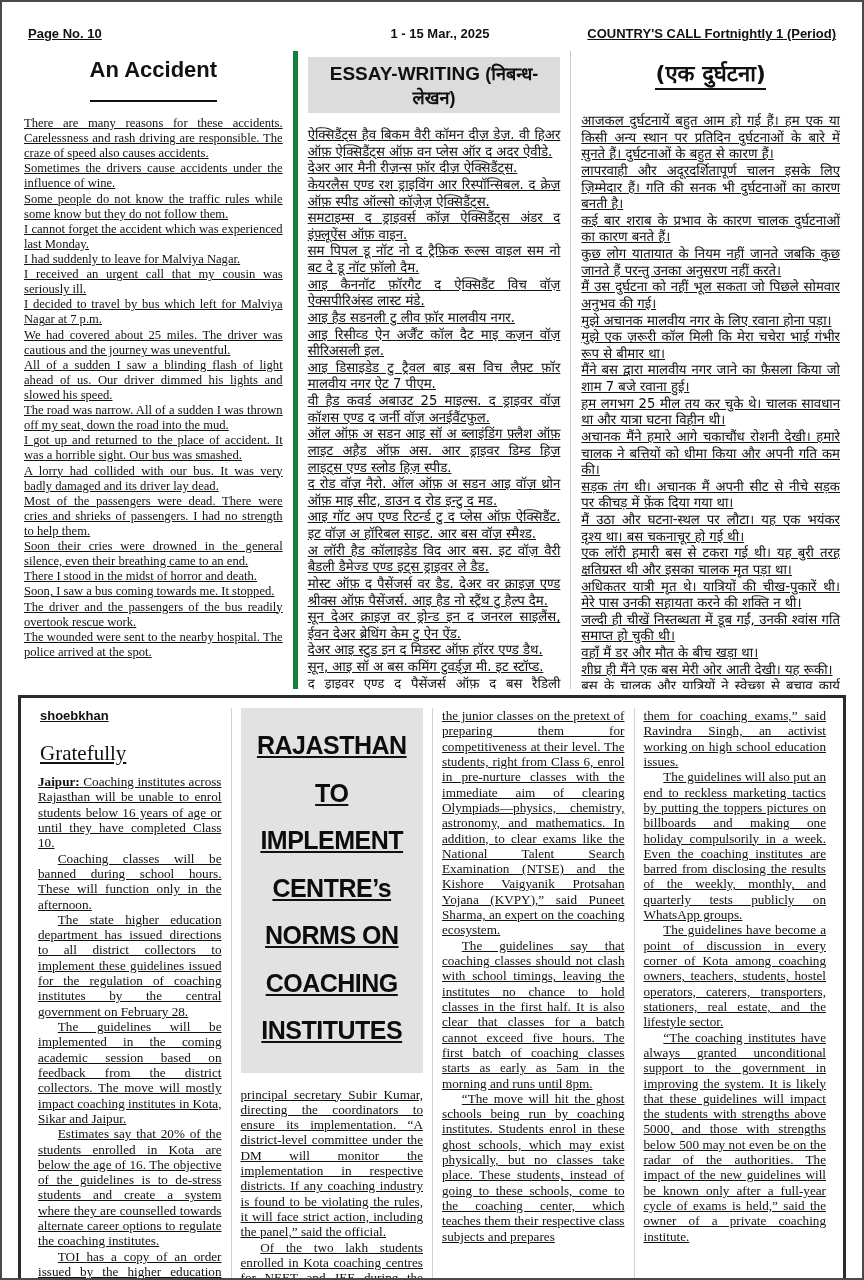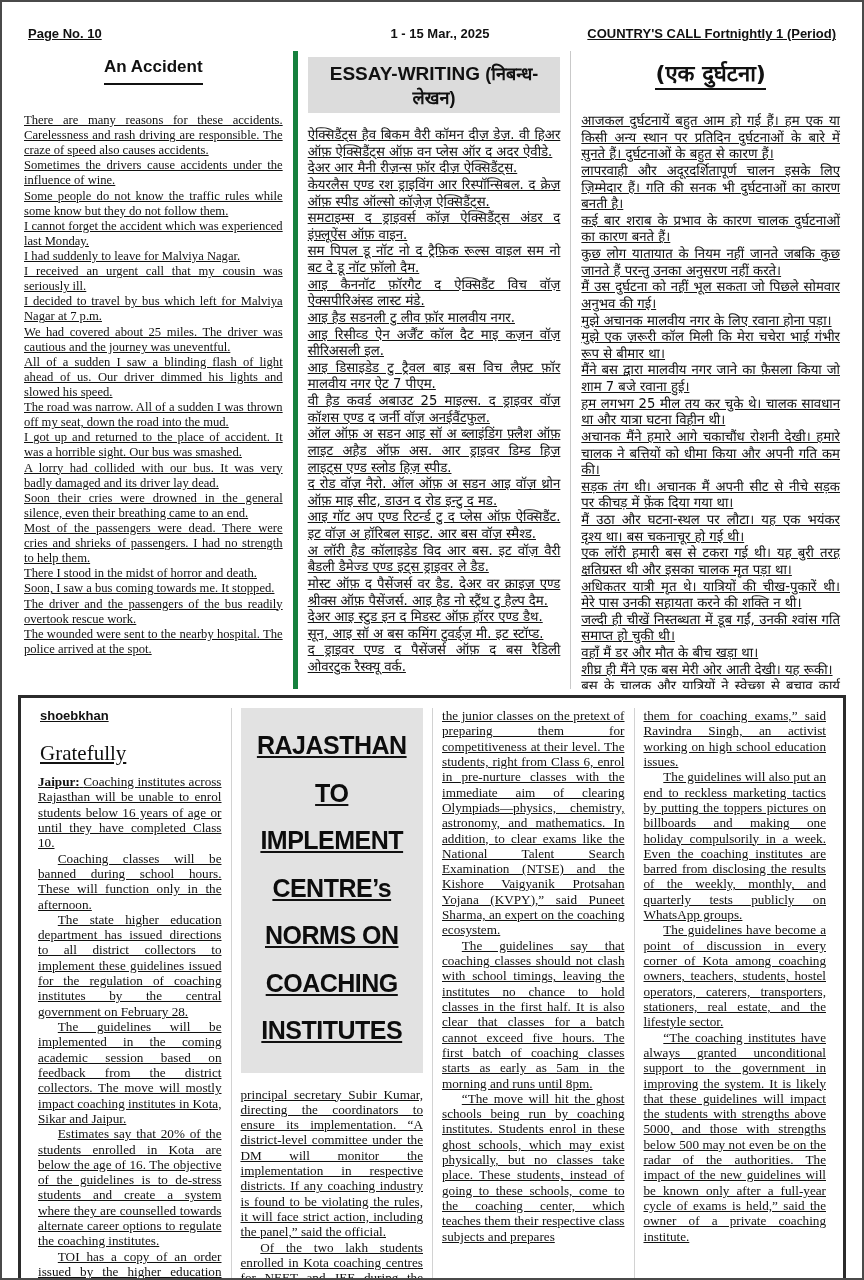--- a/index.html
+++ b/index.html
@@ -19,22 +19,22 @@
   .masthead { position:relative; }
   
   .essay-grid {
     display:grid; grid-template-columns:1fr 1fr 1fr; column-gap:0;
     padding:10px 12px 0 12px; height:648px; overflow:hidden;
   }
   .essay-col { padding:0 10px; overflow:hidden; }
   .essay-col.mid { border-left:5px solid #15803d; border-right:1px solid #c9c9c9; }
   .col-title { text-align:center; margin:6px 0 14px 0; min-height:42px; }
   .title-en {
-    font-family:"Liberation Sans", sans-serif; font-weight:bold; font-size:17px;
-    border-bottom:2.5px solid #111; padding-bottom:6px; display:inline-block;
+    font-family:"Liberation Sans", sans-serif; font-weight:bold; font-size:22px;
+    border-bottom:2.5px solid #111; padding-bottom:17px; display:inline-block;
   }
   .title-essaywriting {
     display:inline-block; background:#dcdcdc; padding:4px 10px;
     font-family:"Liberation Sans", sans-serif; font-weight:bold; font-size:19px;
   }
   .title-essaywriting .hindi-part { font-size:18px; }
   .title-hi {
     font-weight:bold; font-size:22px; display:inline-block;
     border-bottom:2px solid #111; padding-bottom:1px;
     font-family:"DejaVu Sans", sans-serif;
@@ -96,22 +96,22 @@
           <p>Some people do not know the traffic rules while some know but they do not follow them.</p>
           <p>I cannot forget the accident which was experienced last Monday.</p>
           <p>I had suddenly to leave for Malviya Nagar.</p>
           <p>I received an urgent call that my cousin was seriously ill.</p>
           <p>I decided to travel by bus which left for Malviya Nagar at 7 p.m.</p>
           <p>We had covered about 25 miles. The driver was cautious and the journey was uneventful.</p>
           <p>All of a sudden I saw a blinding flash of light ahead of us. Our driver dimmed his lights and slowed his speed.</p>
           <p>The road was narrow. All of a sudden I was thrown off my seat, down the road into the mud.</p>
           <p>I got up and returned to the place of accident. It was a horrible sight. Our bus was smashed.</p>
           <p>A lorry had collided with our bus. It was very badly damaged and its driver lay dead.</p>
+          <p>Most of the passengers were dead. There were cries and shrieks of passengers. I had no strength to help them.</p>
           <p>Soon their cries were drowned in the general silence, even their breathing came to an end.</p>
-          <p>Most of the passengers were dead. There were cries and shrieks of passengers. I had no strength to help them.</p>
           <p>There I stood in the midst of horror and death.</p>
           <p>Soon, I saw a bus coming towards me. It stopped.</p>
           <p>The driver and the passengers of the bus readily overtook rescue work.</p>
           <p>The wounded were sent to the nearby hospital. The police arrived at the spot.</p>
         </div>
     </div>
 
     <div class="essay-col mid col-translit">
       <div class="col-title">
         <span class="title-essaywriting">
@@ -128,20 +128,21 @@
           <p>आइ कैननॉट फ़ॉरगैट द ऐक्सिडैंट विच वॉज़ ऐक्सपीरिअंस्ड लास्ट मंडे.</p>
           <p>आइ हैड सडनली टु लीव फ़ॉर मालवीय नगर.</p>
           <p>आइ रिसीव्ड ऐन अर्जैंट कॉल दैट माइ कज़न वॉज़ सीरिअसली इल.</p>
           <p>आइ डिसाइडेड टु ट्रैवल बाइ बस विच लैफ़्ट फ़ॉर मालवीय नगर ऐट 7 पीएम.</p>
           <p>वी हैड कवर्ड अबाउट 25 माइल्स. द ड्राइवर वॉज़ कॉशस एण्ड द जर्नी वॉज़ अनईवैंटफुल.</p>
           <p>ऑल ऑफ़ अ सडन आइ सॉ अ ब्लाइंडिंग फ़्लैश ऑफ़ लाइट अहैड ऑफ़ अस. आर ड्राइवर डिम्ड हिज़ लाइट्स एण्ड स्लोड हिज़ स्पीड.</p>
           <p>द रोड वॉज़ नैरो. ऑल ऑफ़ अ सडन आइ वॉज़ थ्रोन ऑफ़ माइ सीट, डाउन द रोड इन्टु द मड.</p>
           <p>आइ गॉट अप एण्ड रिटर्न्ड टु द प्लेस ऑफ़ ऐक्सिडैंट. इट वॉज़ अ हॉरिबल साइट. आर बस वॉज़ स्मैश्ड.</p>
           <p>अ लॉरी हैड कॉलाइडेड विद आर बस. इट वॉज़ वैरी बैडली डैमेज्ड एण्ड इट्स ड्राइवर ले डैड.</p>
           <p>मोस्ट ऑफ़ द पैसेंजर्स वर डैड. देअर वर क्राइज़ एण्ड श्रीक्स ऑफ़ पैसेंजर्स. आइ हैड नो स्ट्रैंथ टु हैल्प दैम.</p>
+          <p>सून देअर क्राइज़ वर ड्रोन्ड इन द जनरल साइलैंस, ईवन देअर ब्रेथिंग केम टु ऐन ऐंड.</p>
           <p>देअर आइ स्टुड इन द मिडस्ट ऑफ़ हॉरर एण्ड डैथ.</p>
           <p>सून, आइ सॉ अ बस कमिंग टुवर्ड्ज़ मी. इट स्टॉप्ड.</p>
           <p>द ड्राइवर एण्ड द पैसेंजर्स ऑफ़ द बस रैडिली ओवरटुक रैस्क्यू वर्क.</p>
         </div>
     </div>
 
     <div class="essay-col col-hindi">
       <div class="col-title">
         <span class="title-hi">(एक दुर्घटना)</span>
       </div>

